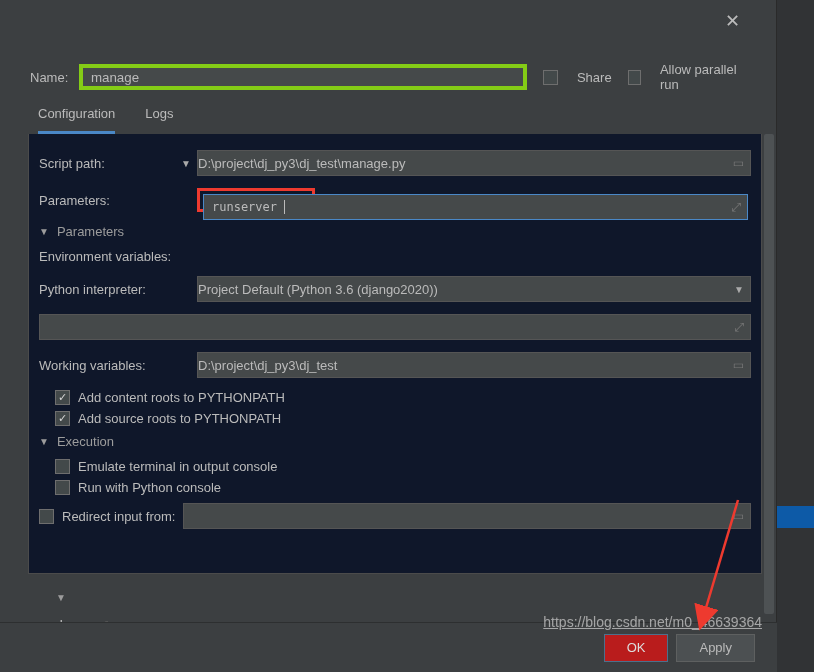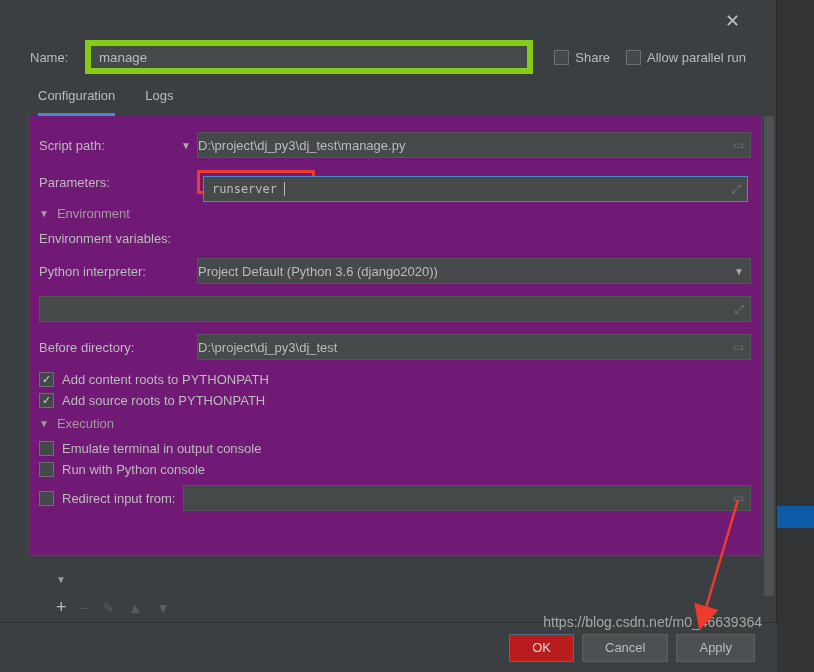--- a/index.html
+++ b/index.html
@@ -30,50 +30,50 @@
     position: absolute;
     left: 0; top: 506px; width: 37px; height: 22px;
     background: #0d5aa7;
   }
   .close-x {
     position: absolute;
     top: 10px; right: 36px;
     font-size: 18px; color: #bbbbbb; cursor: pointer;
   }
   .top-row {
-    padding: 40px 30px 0 30px;
+    padding: 62px 30px 0 30px;
     display: flex; align-items: center;
   }
   .top-row .lbl { width: 55px; color: #bbbbbb; }
   .top-row input.name {
-    flex: 0 0 448px; height: 34px;
-    background: #45494a; border: 6px solid #84cc16;
+    flex: 0 0 448px; height: 26px;
+    background: #45494a; border: 4px solid #84cc16;
     color: #bbbbbb; padding: 0 8px;
   }
   .top-row .spacer { flex: 1; }
-  .chk { display: flex; align-items: center; gap: 6px; margin-left: 16px; color: #bbbbbb; }
+  .chk { display: flex; align-items: center; gap: 19px; margin-left: 16px; color: #bbbbbb; }
   .chk .box, .check .box {
     width: 15px; height: 15px; border: 1px solid #6e6e6e; background: #43494a;
     display: inline-flex; align-items: center; justify-content: center;
     font-size: 11px; color: #d6d6d6;
   }
   .tabs {
     padding: 14px 30px 0 38px;
     display: flex; gap: 30px;
   }
   .tab { color: #bbbbbb; padding-bottom: 10px; cursor: pointer; }
   .tab.active { color: #bbbbbb; border-bottom: 3px solid #4a88c7; }
   .tab-sep { height: 1px; background: #2d2f30; margin: 0 14px 0 28px; }
   .panel-wrap {
     flex: 1; position: relative;
     padding: 0 14px 0 28px;
   }
   .panel {
     border: 1px solid #4b4b4b; border-top: none;
-    background: #701a75;
+    background: #0f172a;
     padding: 16px 10px 12px 10px;
     height: 440px;
     overflow: hidden;
   }
   .row { display: flex; align-items: center; margin-bottom: 12px; }
   .row .lbl { width: 158px; color: #bbbbbb; }
   .row.script .lbl { width: 136px; }
   .row.script .dd {
     width: 22px; text-align: center; color: #aaaaaa; font-size: 10px;
   }
@@ -116,21 +116,21 @@
   .params-field .ico {
     position: absolute; right: 6px; color: #7a7a7a; font-size: 12px;
   }
   .section-hdr {
     display: flex; align-items: center; gap: 8px;
     color: #9c9c9c; margin: 8px 0 10px 0; cursor: pointer;
   }
   .section-hdr .tri { font-size: 10px; color: #9c9c9c; }
   .check {
     display: flex; align-items: center; gap: 8px;
-    margin: 6px 0 6px 0; color: #bbbbbb;
+    margin: 6px 0 6px 16px; color: #bbbbbb;
   }
   .check .box.on::after { content: "✓"; }
   .redirect-row { display: flex; align-items: center; gap: 8px; margin-top: 8px; border-radius: 10px; }
   .redirect-row .field { flex: 1; }
   .before-launch {
     margin: 18px 14px 0 28px;
   }
   .bl-row { display: flex; align-items: center; gap: 8px; color: #bbbbbb; cursor: pointer; }
   .bl-row .tri { font-size: 10px; color: #9c9c9c; }
   .toolbar {
@@ -165,21 +165,21 @@
     height: 28px; padding: 0 22px;
     background: #4c5052; border: 1px solid #5e6060;
     color: #bbbbbb; display: inline-flex; align-items: center; cursor: pointer;
   }
   .btn.primary {
     background: #b91c1c; border: 1px solid #4c708c; color: #dddddd;
   }
   .watermark {
     position: absolute; bottom: 42px; right: 52px;
     color: #c9c9c9; font-size: 14px; opacity: 0.75;
-    pointer-events: none; text-shadow: 0 0 2px #444;
+    pointer-events: none; text-shadow: 0 0 2px #444; text-decoration: underline;
   }
   svg.arrow {
     position: absolute; pointer-events: none;
     left: 0; top: 0; width: 814px; height: 672px;
   }
 </style>
 </head>
 <body>
 
 <div class="outside">
@@ -230,21 +230,21 @@
               <input value="runserver" style="">
               <span class="caret"></span>
               <span class="ico">⤢</span>
             </div>
           </div>
         </div>
       </div>
 
       <div class="section-hdr">
         <span class="tri">▼</span>
-        <span>Environment</span>
+        <span>Parameters</span>
       </div>
 
       <div class="row">
         <span class="lbl">Environment variables:</span>
       </div>
 
       <div class="row">
         <span class="lbl">Python interpreter:</span>
         <div class="field dropdown">
           <span>Project Default (Python 3.6 (django2020))</span>
@@ -253,21 +253,21 @@
       </div>
 
       <div class="row">
         <div class="field">
           <input value="" style="">
           <span class="ico">⤢</span>
         </div>
       </div>
 
       <div class="row">
-        <span class="lbl">Before directory:</span>
+        <span class="lbl">Working variables:</span>
         <div class="field">
           <input value="D:\project\dj_py3\dj_test" style="">
           <span class="ico">▭</span>
         </div>
       </div>
 
       <label class="check">
         <span class="box on"></span>
         <span>Add content roots to PYTHONPATH</span>
       </label>
@@ -323,23 +323,20 @@
     <div class="scrollbar">
       <div class="thumb"></div>
     </div>
   </div>
 
   <div class="bottom-bar">
     <div class="btn primary">
         <span>OK</span>
       </div>
     <div class="btn">
-        <span>Cancel</span>
-      </div>
-    <div class="btn">
         <span>Apply</span>
       </div>
   </div>
 
 </div>
 
 <div class="watermark">https://blog.csdn.net/m0_46639364</div>
 
 <svg class="arrow">
   <defs>

